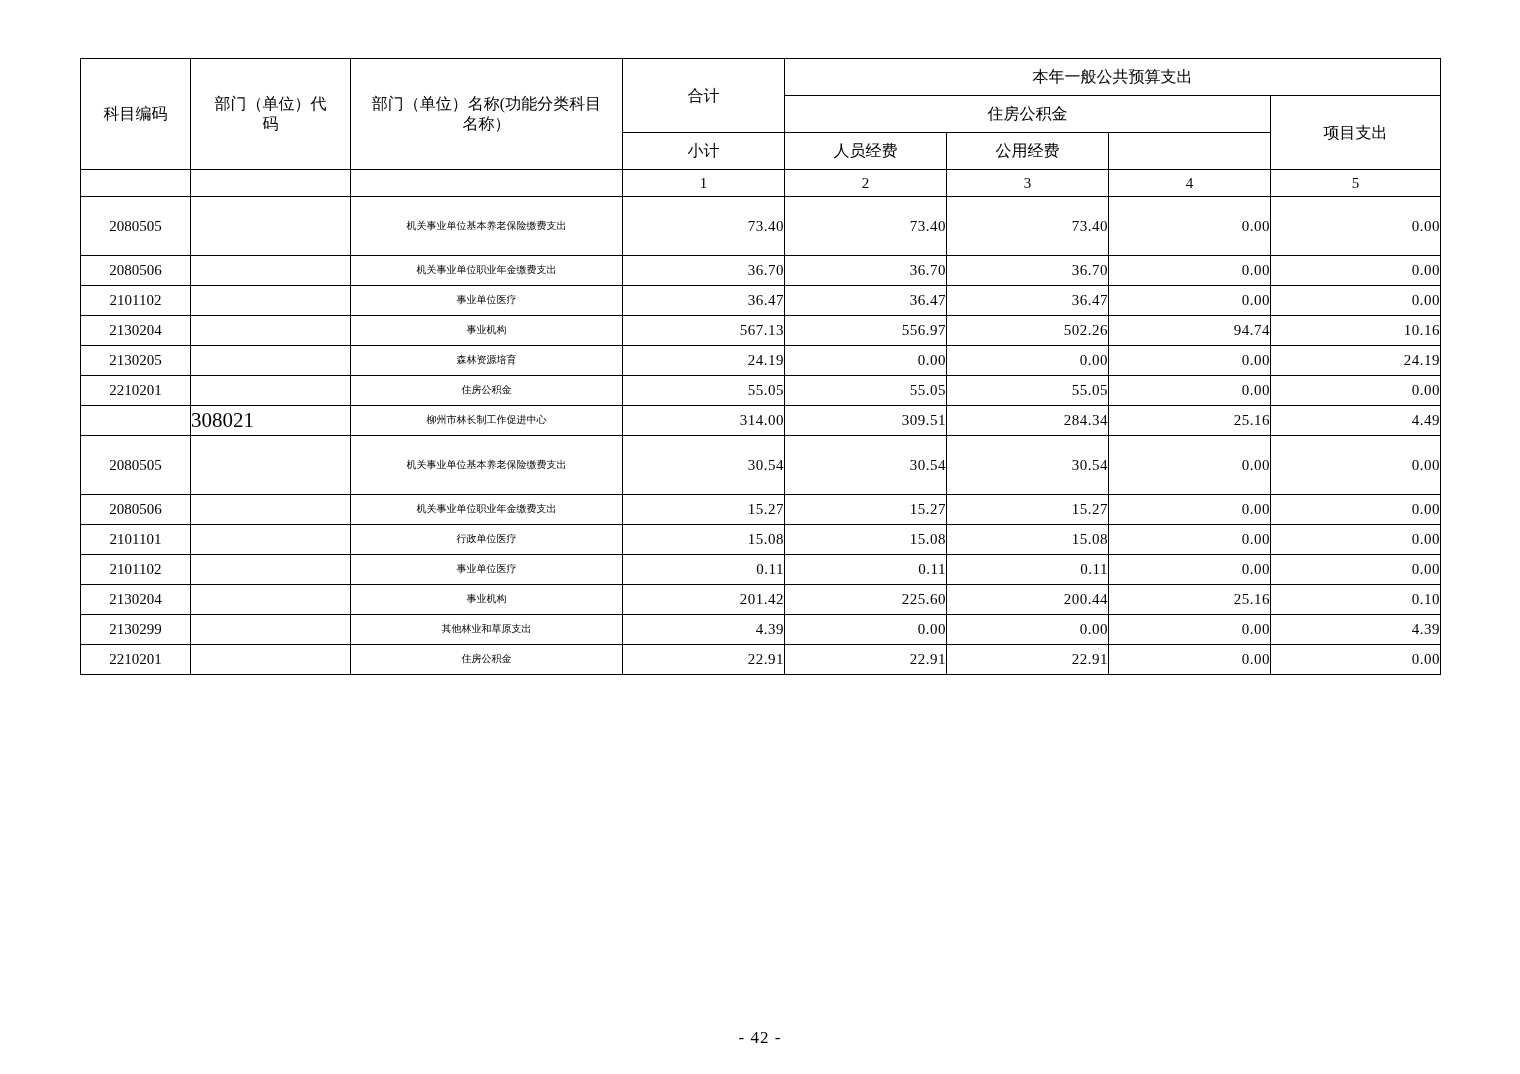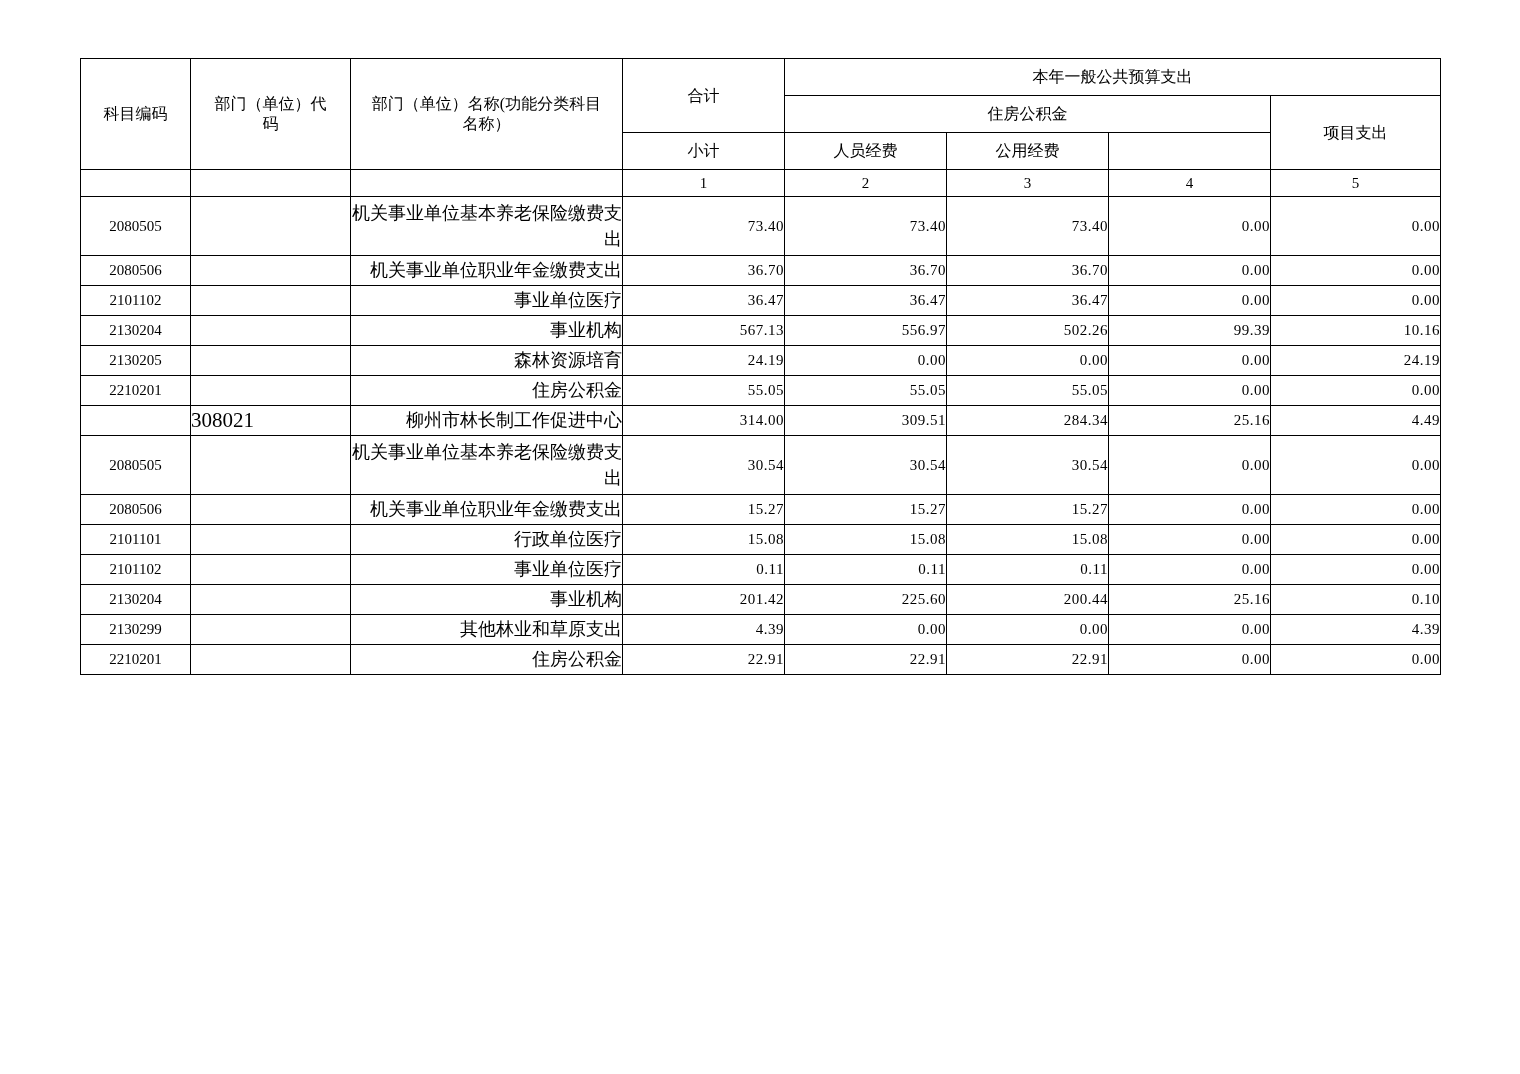--- a/index.html
+++ b/index.html
@@ -64,23 +64,23 @@
     text-align: center;
     padding-left: 12px;
     font-size: 15px;
   }
   .c-deptcode {
     text-align: left;
     padding-left: 30px;
     font-size: 21px;
   }
   .c-name {
-    text-align: right;
+    text-align: center;
     padding-left: 10px;
-    font-size: 18px;
+    font-size: 10px;
     line-height: 1.45;
   }
   .c-num {
     text-align: right;
     padding-right: 14px;
     font-size: 15px;
     letter-spacing: 0.5px;
   }
   col.col-code { width: 110px; }
   col.col-deptcode { width: 160px; }
@@ -176,21 +176,21 @@
           <td class="c-num">0.00</td>
           <td class="c-num">0.00</td>
         </tr>
         <tr class="body-row">
           <td class="c-code">2130204</td>
           <td class="c-deptcode"></td>
           <td class="c-name">事业机构</td>
           <td class="c-num">567.13</td>
           <td class="c-num">556.97</td>
           <td class="c-num">502.26</td>
-          <td class="c-num">99.39</td>
+          <td class="c-num">94.74</td>
           <td class="c-num">10.16</td>
         </tr>
         <tr class="body-row">
           <td class="c-code">2130205</td>
           <td class="c-deptcode"></td>
           <td class="c-name">森林资源培育</td>
           <td class="c-num">24.19</td>
           <td class="c-num">0.00</td>
           <td class="c-num">0.00</td>
           <td class="c-num">0.00</td>
@@ -282,14 +282,15 @@
           <td class="c-name">住房公积金</td>
           <td class="c-num">22.91</td>
           <td class="c-num">22.91</td>
           <td class="c-num">22.91</td>
           <td class="c-num">0.00</td>
           <td class="c-num">0.00</td>
         </tr>
       </tbody>
   </table>
 
+  <div class="page-number">- 42 -</div>
 
 </div>
 
 </body></html>

